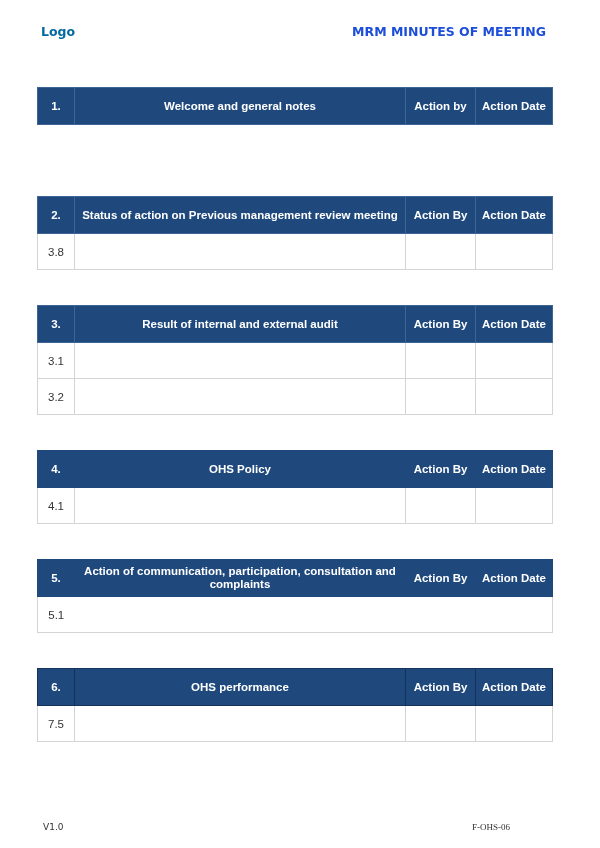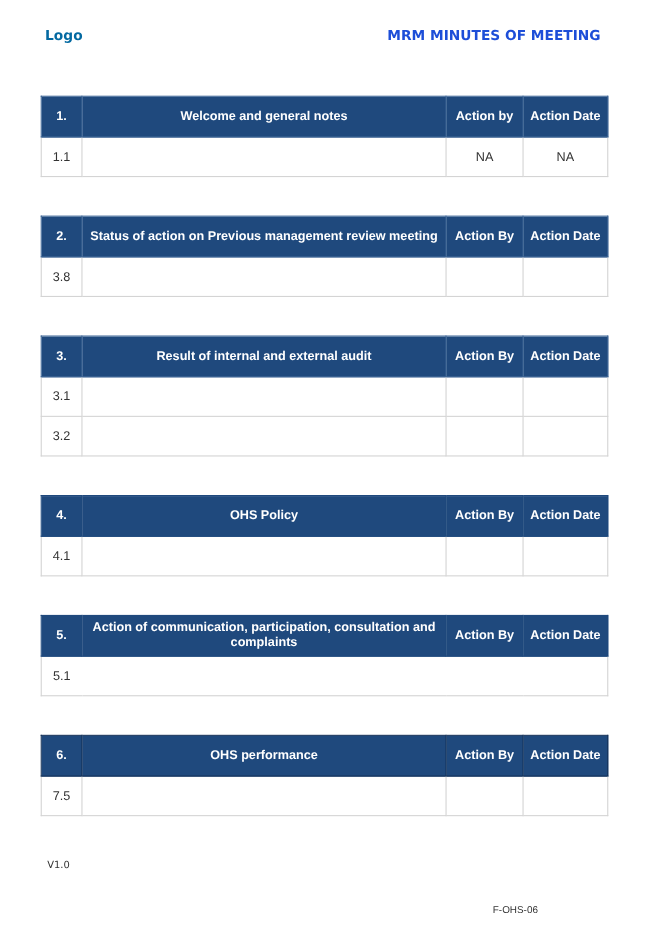--- a/index.html
+++ b/index.html
@@ -1,20 +1,20 @@
 <!DOCTYPE html>
 <html><head>
 <meta charset="utf-8">
 <style>
   html, body { margin:0; padding:0; background:#fff; }
   body { width:600px; height:848px; position:relative; font-family:"Liberation Sans", sans-serif; color:#222; overflow:hidden; }
   .hdr-left { position:absolute; left:41px; top:24px; font-family:"DejaVu Sans", sans-serif; font-weight:bold; font-size:12.5px; color:#0369a1; }
   .hdr-right { position:absolute; right:54px; top:24px; font-family:"DejaVu Sans", sans-serif; font-weight:bold; font-size:12.5px; color:#1d4ed8; }
-  .ftr-left { position:absolute; left:43px; top:782px; font-family:"DejaVu Sans", sans-serif; font-size:9px; color:#333; }
-  .ftr-right { position:absolute; left:448px; top:822px; font-family:Liberation Sans, sans-serif; font-size:9px; color:#333; }
+  .ftr-left { position:absolute; left:43px; top:822px; font-family:"DejaVu Sans", sans-serif; font-size:9px; color:#333; }
+  .ftr-right { position:absolute; left:472px; top:822px; font-family:Liberation Serif, serif; font-size:9px; color:#333; }
   table.sec { position:absolute; left:37px; width:515px; border-collapse:collapse; table-layout:fixed; font-size:11.5px; }
   table.sec col.c1 { width:37px; }
   table.sec col.c2 { width:331px; }
   table.sec col.c3 { width:70px; }
   table.sec col.c4 { width:77px; }
   table.sec th { background:#1f497d; color:#fff; font-weight:bold; height:36px; padding:0 4px; border:1px solid #3d6596; text-align:center; line-height:13px; font-size:11.5px; }
   table.sec td { height:35px; border:1px solid #d4d4d4; text-align:center; padding:0; font-size:11.5px; color:#333; }
   table.sec.dark-sep th { border-color:#14325a; }
   table.sec.no-inner td.num { border-right:none; }
   table.sec.no-inner td.blank { border-left:none; }
@@ -31,26 +31,20 @@
       <col class="c2">
       <col class="c3">
       <col class="c4">
     </colgroup>
   <tbody>
       <tr>
     <th>1.</th>
     <th>Welcome and general notes</th>
     <th>Action by</th>
     <th>Action Date</th>
-  </tr>
-  <tr>
-    <td class="num">1.1</td>
-    <td></td>
-    <td>NA</td>
-    <td>NA</td>
   </tr>
 </tbody>
   </table>
 
 <table class="sec" style="top:196px">
   <colgroup>
       <col class="c1">
       <col class="c2">
       <col class="c3">
       <col class="c4">

